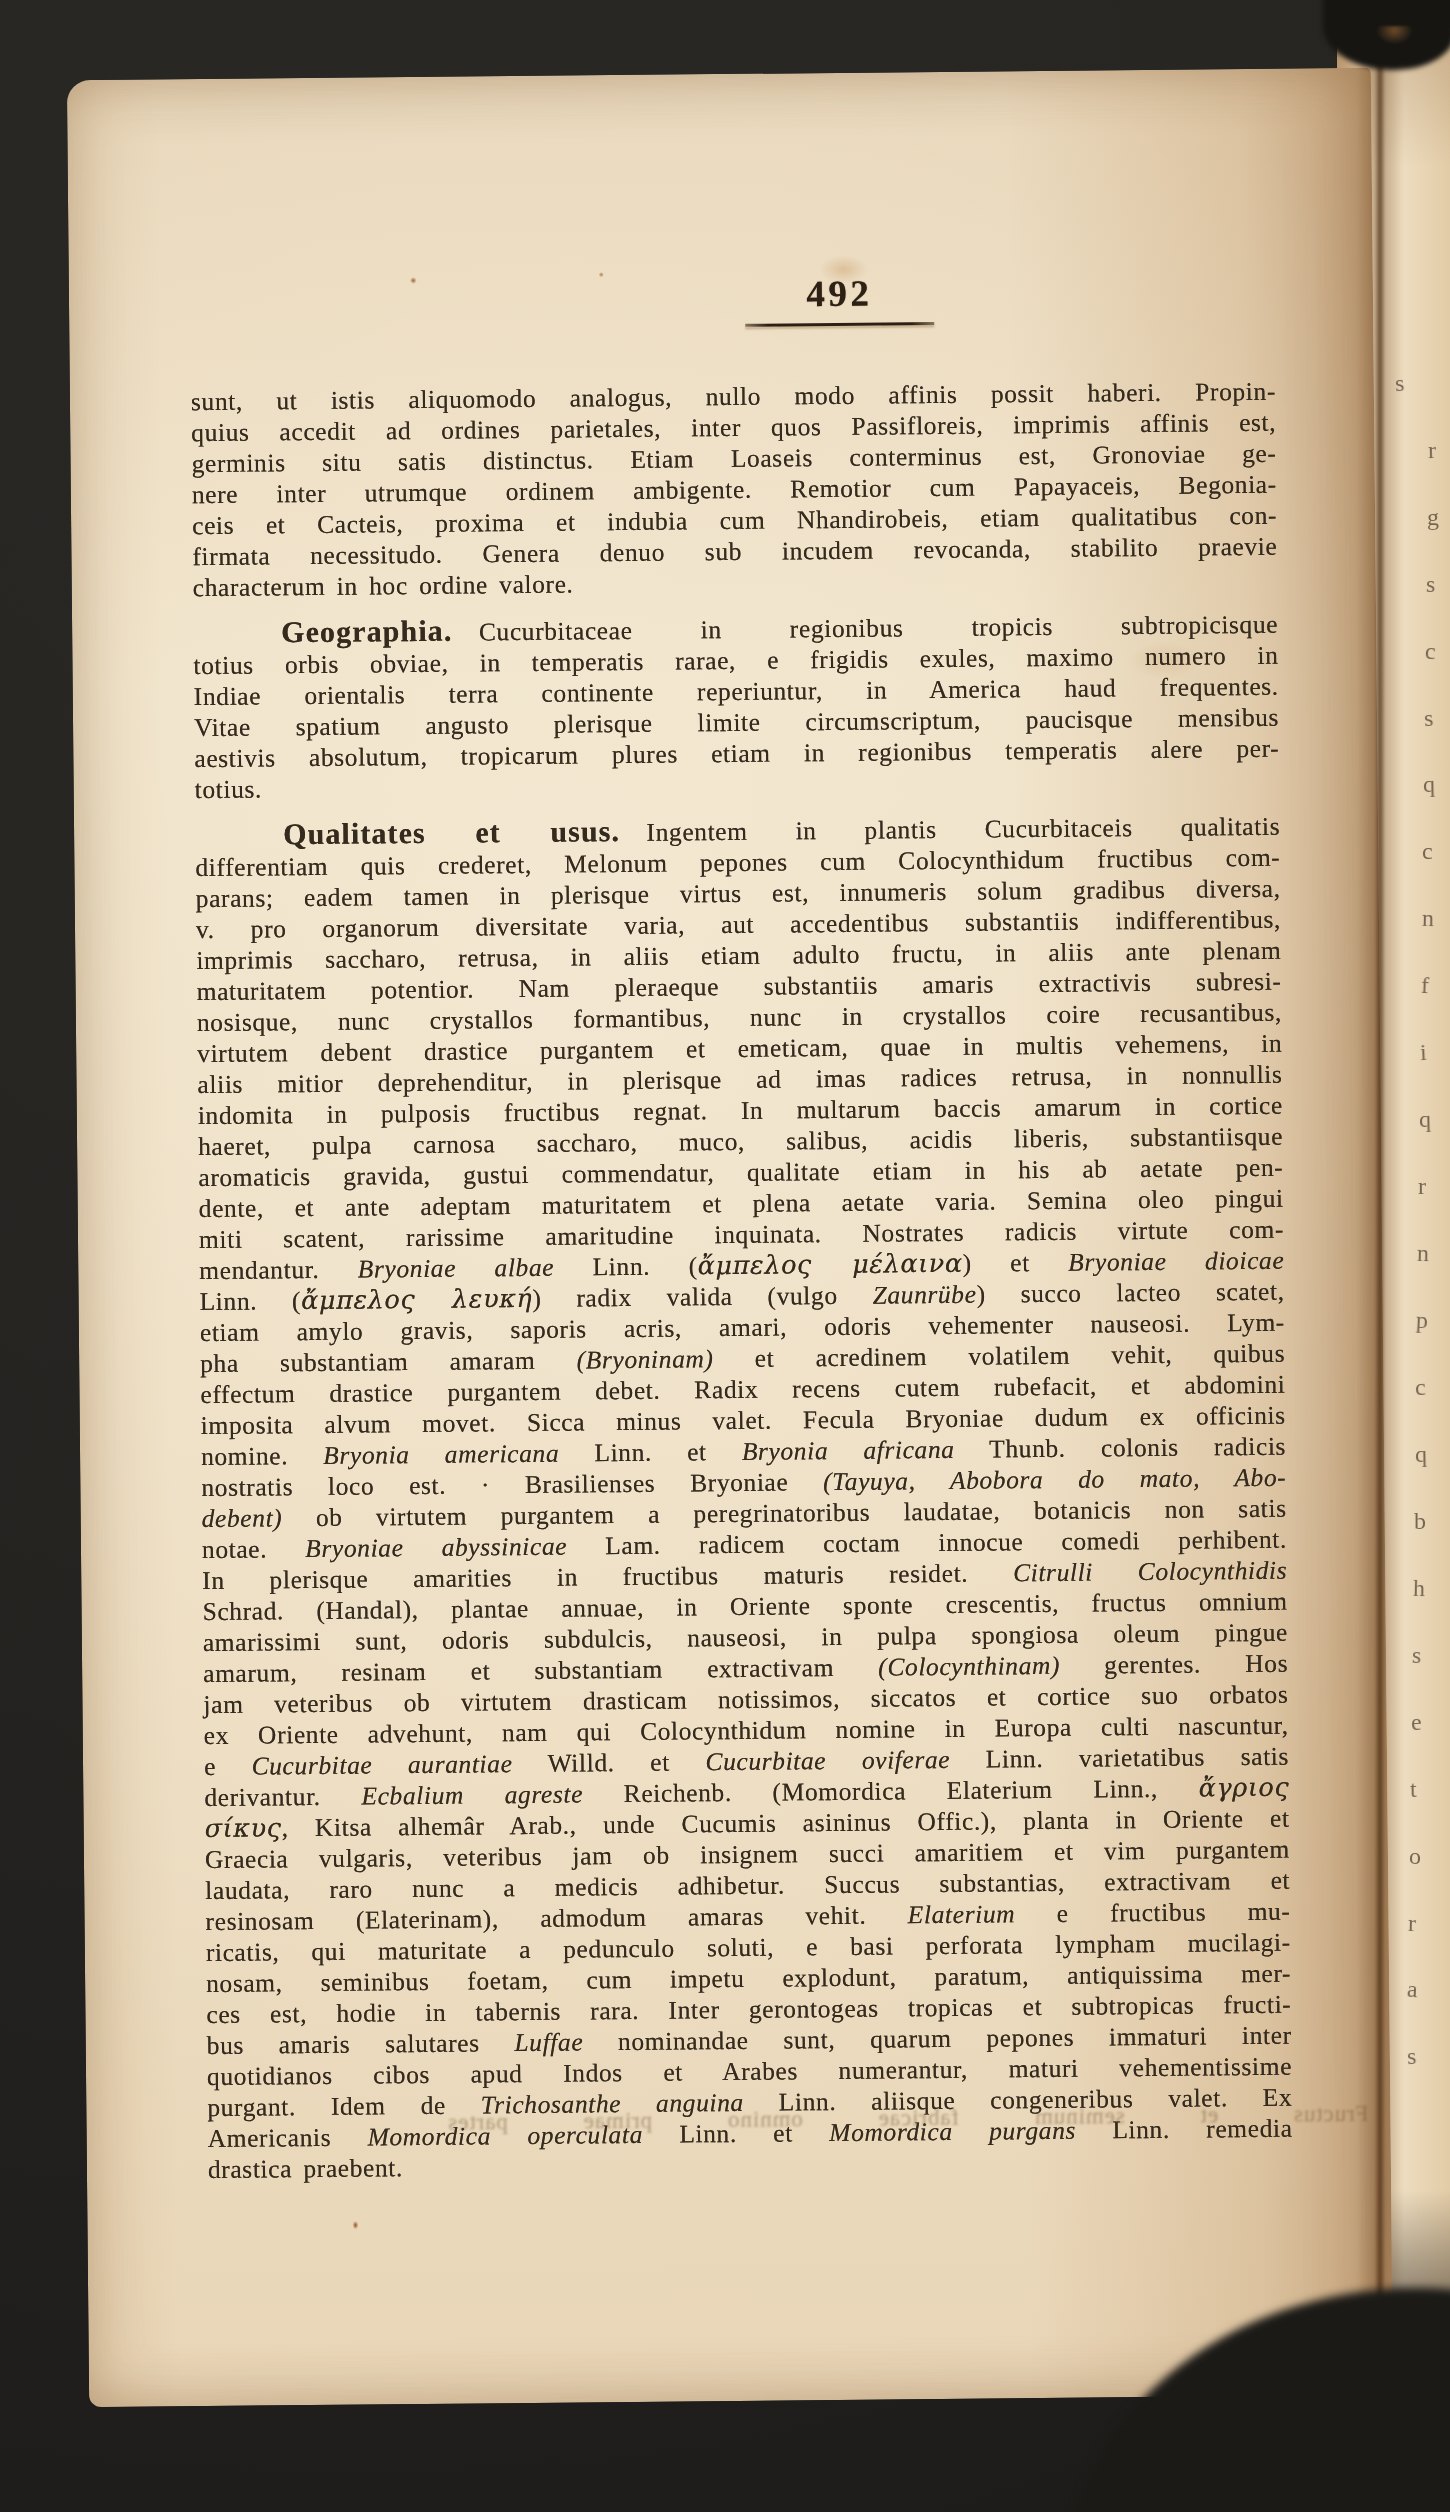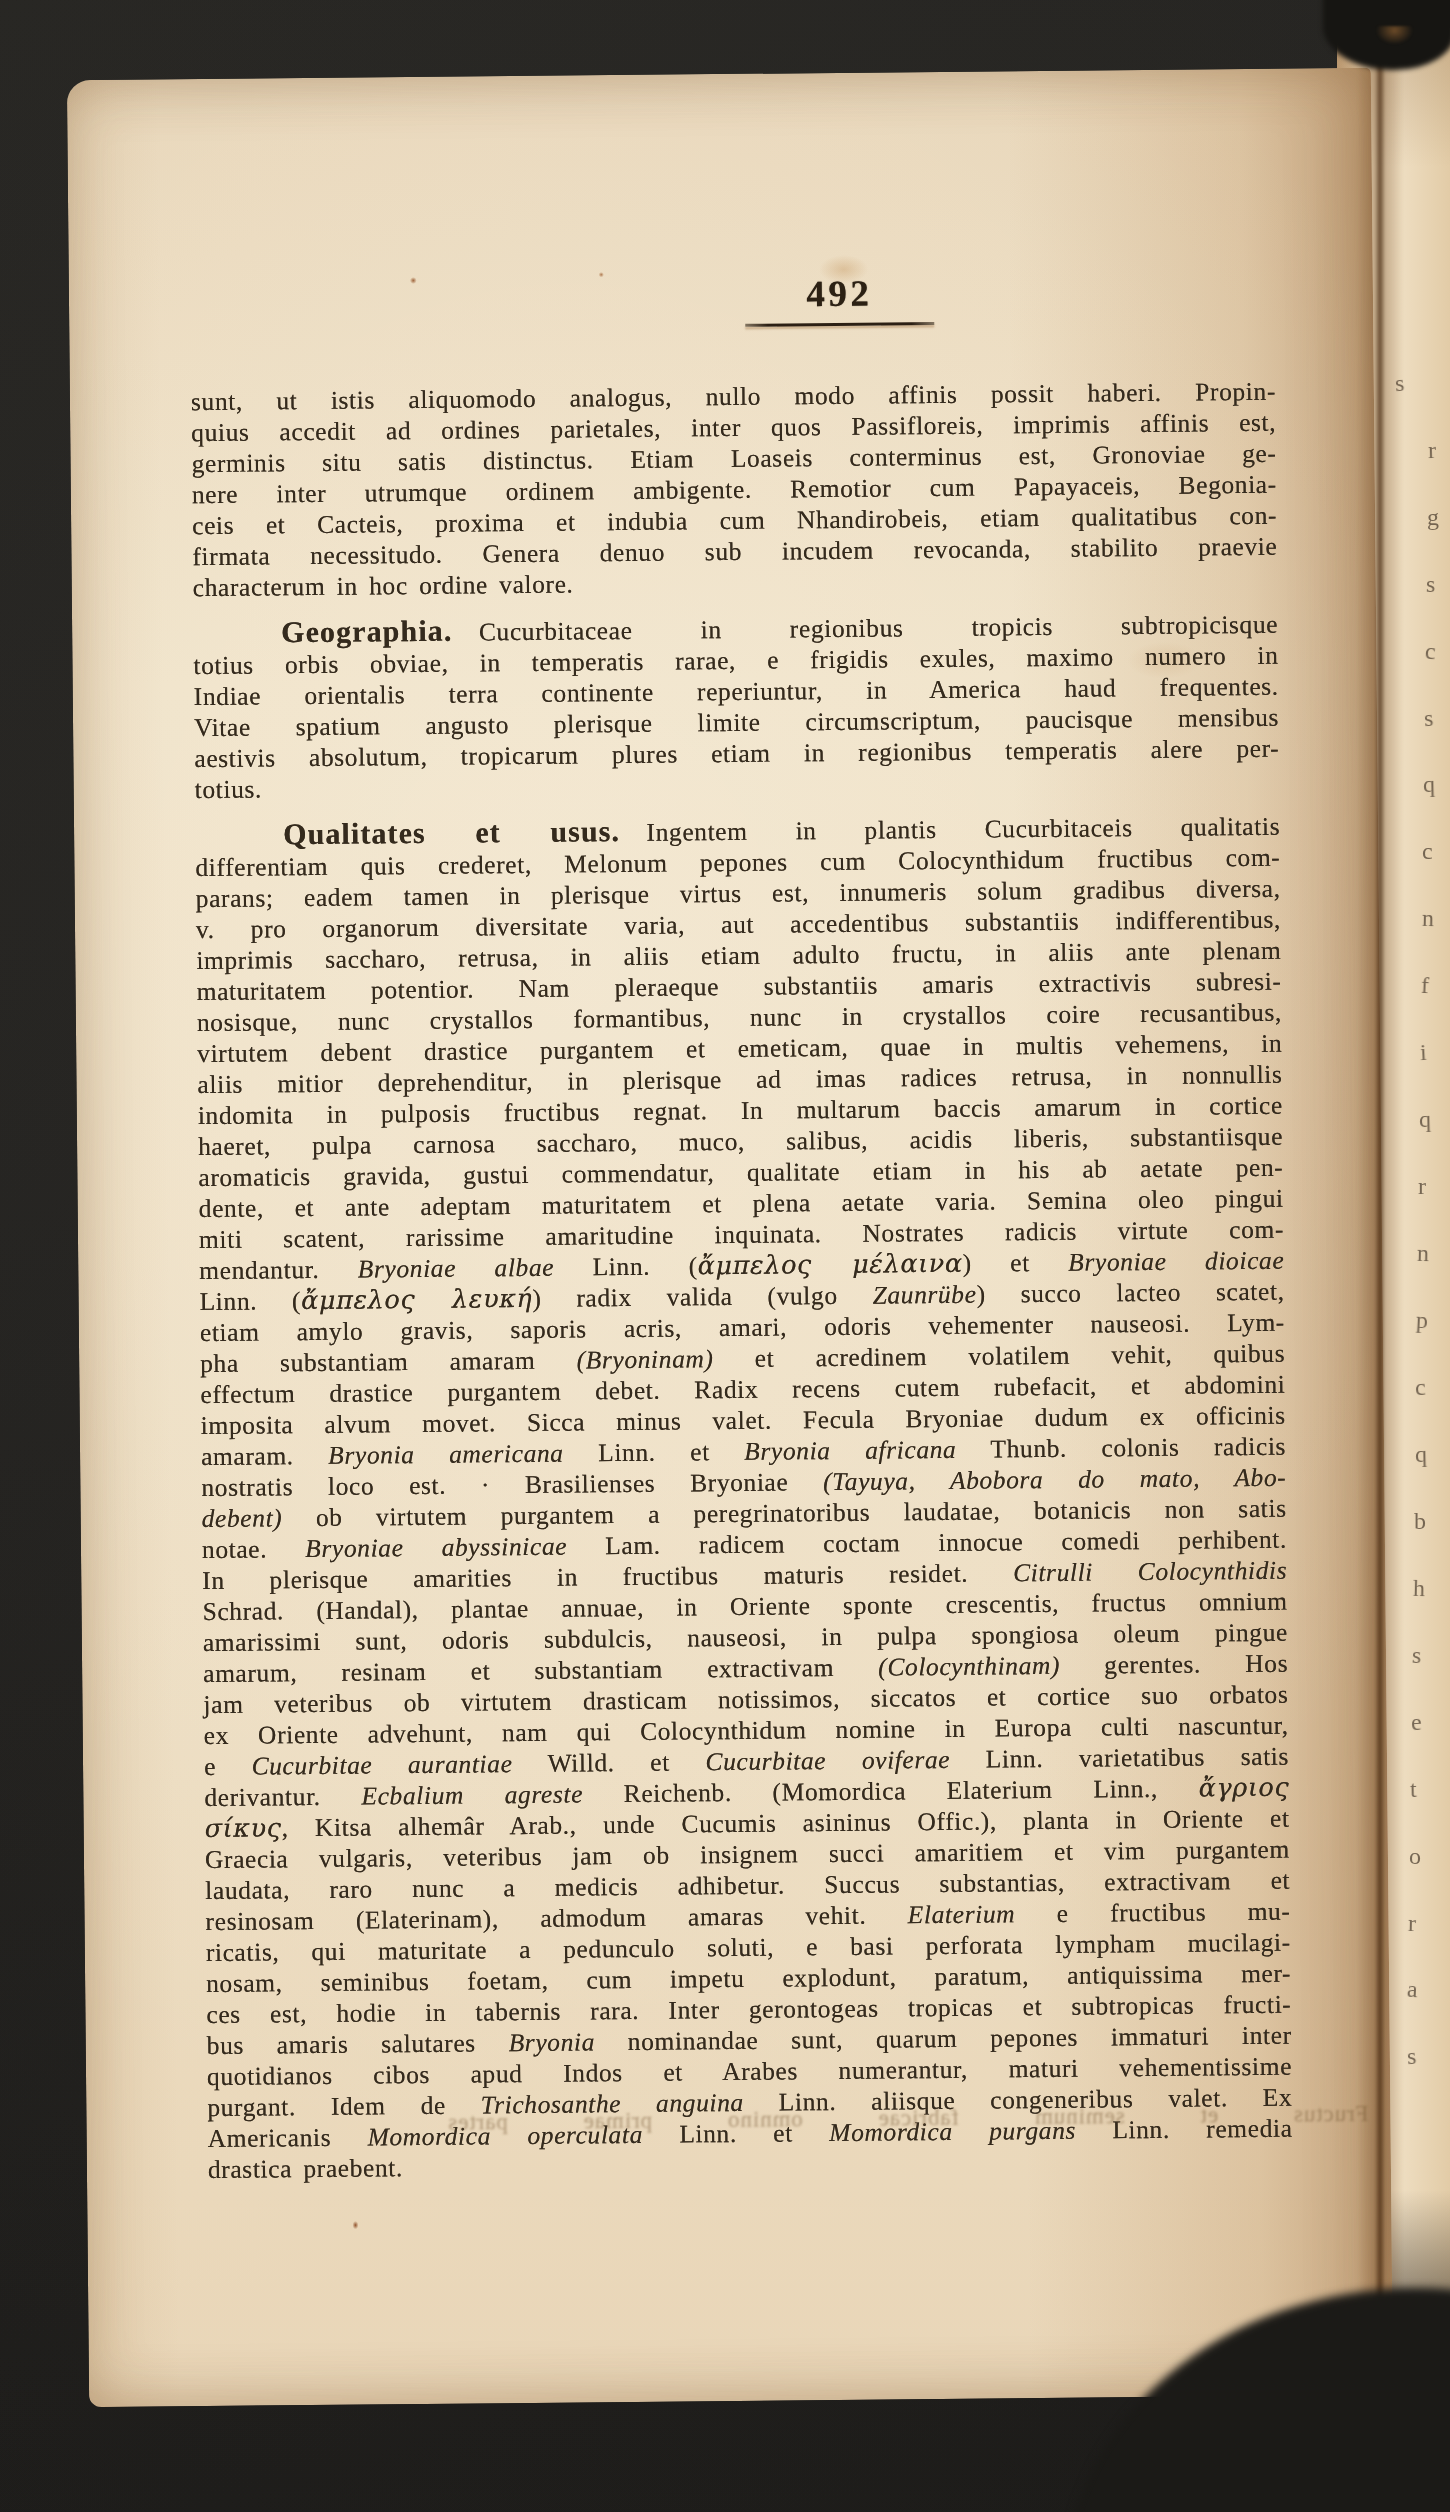--- a/index.html
+++ b/index.html
@@ -175,40 +175,40 @@
       <div class="ln"><span class="seg-n">haeret, pulpa carnosa saccharo, muco, salibus, acidis liberis, substantiisque</span></div>
       <div class="ln"><span class="seg-n">aromaticis gravida, gustui commendatur, qualitate etiam in his ab aetate pen-</span></div>
       <div class="ln"><span class="seg-n">dente, et ante adeptam maturitatem et plena aetate varia.  Semina oleo pingui</span></div>
       <div class="ln"><span class="seg-n">miti scatent, rarissime amaritudine inquinata.  Nostrates radicis virtute com-</span></div>
       <div class="ln"><span class="seg-n">mendantur.  </span><span class="seg-i">Bryoniae albae</span><span class="seg-n"> Linn. (</span><span class="seg-g">ἄμπελος μέλαινα</span><span class="seg-n">) et </span><span class="seg-i">Bryoniae dioicae</span></div>
       <div class="ln"><span class="seg-n">Linn. (</span><span class="seg-g">ἄμπελος λευκή</span><span class="seg-n">) radix valida (vulgo </span><span class="seg-i">Zaunrübe</span><span class="seg-n">) succo lacteo scatet,</span></div>
       <div class="ln"><span class="seg-n">etiam amylo gravis, saporis acris, amari, odoris vehementer nauseosi.  Lym-</span></div>
       <div class="ln"><span class="seg-n">pha substantiam amaram </span><span class="seg-i">(Bryoninam)</span><span class="seg-n"> et acredinem volatilem vehit, quibus</span></div>
       <div class="ln"><span class="seg-n">effectum drastice purgantem debet.  Radix recens cutem rubefacit, et abdomini</span></div>
       <div class="ln"><span class="seg-n">imposita alvum movet.  Sicca minus valet.  Fecula Bryoniae dudum ex officinis</span></div>
-      <div class="ln"><span class="seg-n">amaram.  </span><span class="seg-i">Bryonia americana</span><span class="seg-n"> Linn. et </span><span class="seg-i">Bryonia africana</span><span class="seg-n"> Thunb. colonis radicis</span></div>
+      <div class="ln"><span class="seg-n">nomine.  </span><span class="seg-i">Bryonia americana</span><span class="seg-n"> Linn. et </span><span class="seg-i">Bryonia africana</span><span class="seg-n"> Thunb. colonis radicis</span></div>
       <div class="ln"><span class="seg-n">nostratis loco est. · Brasilienses Bryoniae </span><span class="seg-i">(Tayuya, Abobora do mato, Abo-</span></div>
       <div class="ln"><span class="seg-i">debent)</span><span class="seg-n"> ob virtutem purgantem a peregrinatoribus laudatae, botanicis non satis</span></div>
       <div class="ln"><span class="seg-n">notae.  </span><span class="seg-i">Bryoniae abyssinicae</span><span class="seg-n"> Lam. radicem coctam innocue comedi perhibent.</span></div>
       <div class="ln"><span class="seg-n">In plerisque amarities in fructibus maturis residet.  </span><span class="seg-i">Citrulli Colocynthidis</span></div>
       <div class="ln"><span class="seg-n">Schrad. (Handal), plantae annuae, in Oriente sponte crescentis, fructus omnium</span></div>
       <div class="ln"><span class="seg-n">amarissimi sunt, odoris subdulcis, nauseosi, in pulpa spongiosa oleum pingue</span></div>
       <div class="ln"><span class="seg-n">amarum, resinam et substantiam extractivam </span><span class="seg-i">(Colocynthinam)</span><span class="seg-n"> gerentes.  Hos</span></div>
       <div class="ln"><span class="seg-n">jam veteribus ob virtutem drasticam notissimos, siccatos et cortice suo orbatos</span></div>
       <div class="ln"><span class="seg-n">ex Oriente advehunt, nam qui Colocynthidum nomine in Europa culti nascuntur,</span></div>
       <div class="ln"><span class="seg-n">e </span><span class="seg-i">Cucurbitae aurantiae</span><span class="seg-n"> Willd. et </span><span class="seg-i">Cucurbitae oviferae</span><span class="seg-n"> Linn. varietatibus satis</span></div>
       <div class="ln"><span class="seg-n">derivantur.  </span><span class="seg-i">Ecbalium agreste</span><span class="seg-n"> Reichenb. (Momordica Elaterium Linn., </span><span class="seg-g">ἄγριος</span></div>
       <div class="ln"><span class="seg-g">σίκυς</span><span class="seg-n">, Kitsa alhemâr Arab., unde Cucumis asininus Offic.), planta in Oriente et</span></div>
       <div class="ln"><span class="seg-n">Graecia vulgaris, veteribus jam ob insignem succi amaritiem et vim purgantem</span></div>
       <div class="ln"><span class="seg-n">laudata, raro nunc a medicis adhibetur.  Succus substantias, extractivam et</span></div>
       <div class="ln"><span class="seg-n">resinosam (Elaterinam), admodum amaras vehit.  </span><span class="seg-i">Elaterium</span><span class="seg-n"> e fructibus mu-</span></div>
       <div class="ln"><span class="seg-n">ricatis, qui maturitate a pedunculo soluti, e basi perforata lympham mucilagi-</span></div>
       <div class="ln"><span class="seg-n">nosam, seminibus foetam, cum impetu explodunt, paratum, antiquissima mer-</span></div>
       <div class="ln"><span class="seg-n">ces est, hodie in tabernis rara.  Inter gerontogeas tropicas et subtropicas fructi-</span></div>
-      <div class="ln"><span class="seg-n">bus amaris salutares </span><span class="seg-i">Bryonia</span><span class="seg-n"> nominandae sunt, quarum pepones immaturi inter</span></div>
+      <div class="ln"><span class="seg-n">bus amaris salutares </span><span class="seg-i">Luffae</span><span class="seg-n"> nominandae sunt, quarum pepones immaturi inter</span></div>
       <div class="ln"><span class="seg-n">quotidianos cibos apud Indos et Arabes numerantur, maturi vehementissime</span></div>
       <div class="ln"><span class="seg-n">purgant.  Idem de </span><span class="seg-i">Trichosanthe anguina</span><span class="seg-n"> Linn. aliisque congeneribus valet.  Ex</span></div>
       <div class="ln"><span class="seg-n">Americanis </span><span class="seg-i">Momordica operculata</span><span class="seg-n"> Linn. et </span><span class="seg-i">Momordica purgans</span><span class="seg-n"> Linn. remedia</span></div>
       <div class="ln last"><span class="seg-n">drastica praebent.</span></div>
     </div>
 
   <div class="show-through">Fructus et seminum fabricae omnino primae partes</div>
 </div>
 
 <div class="crease"></div>

